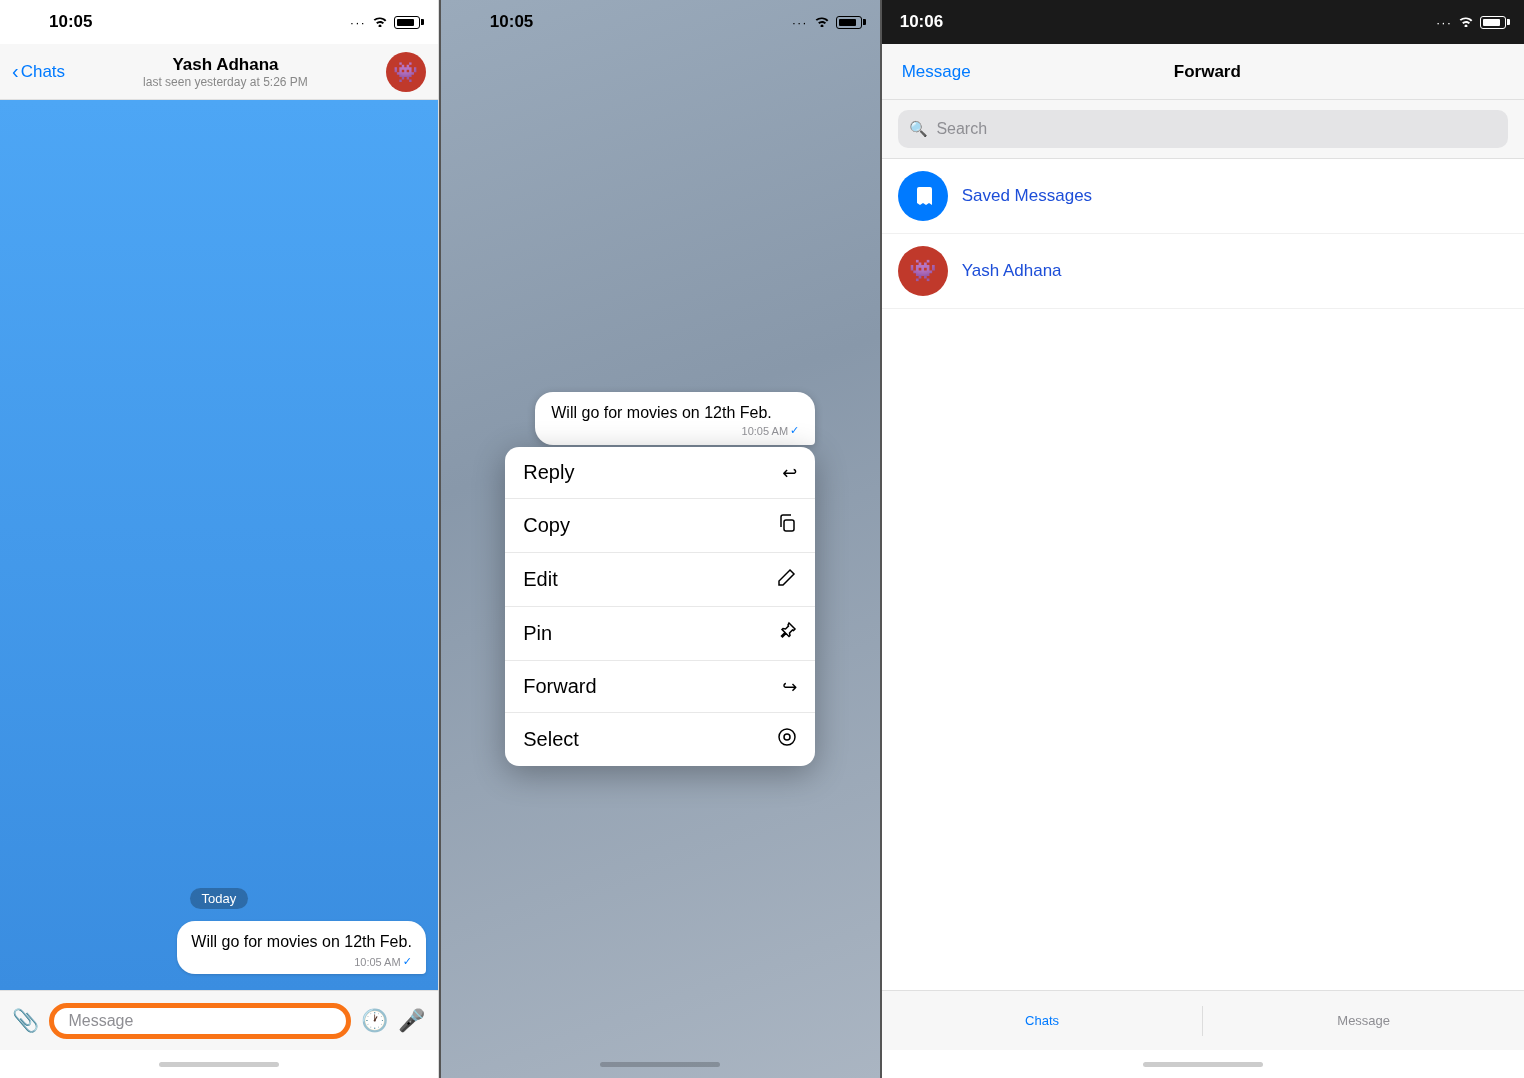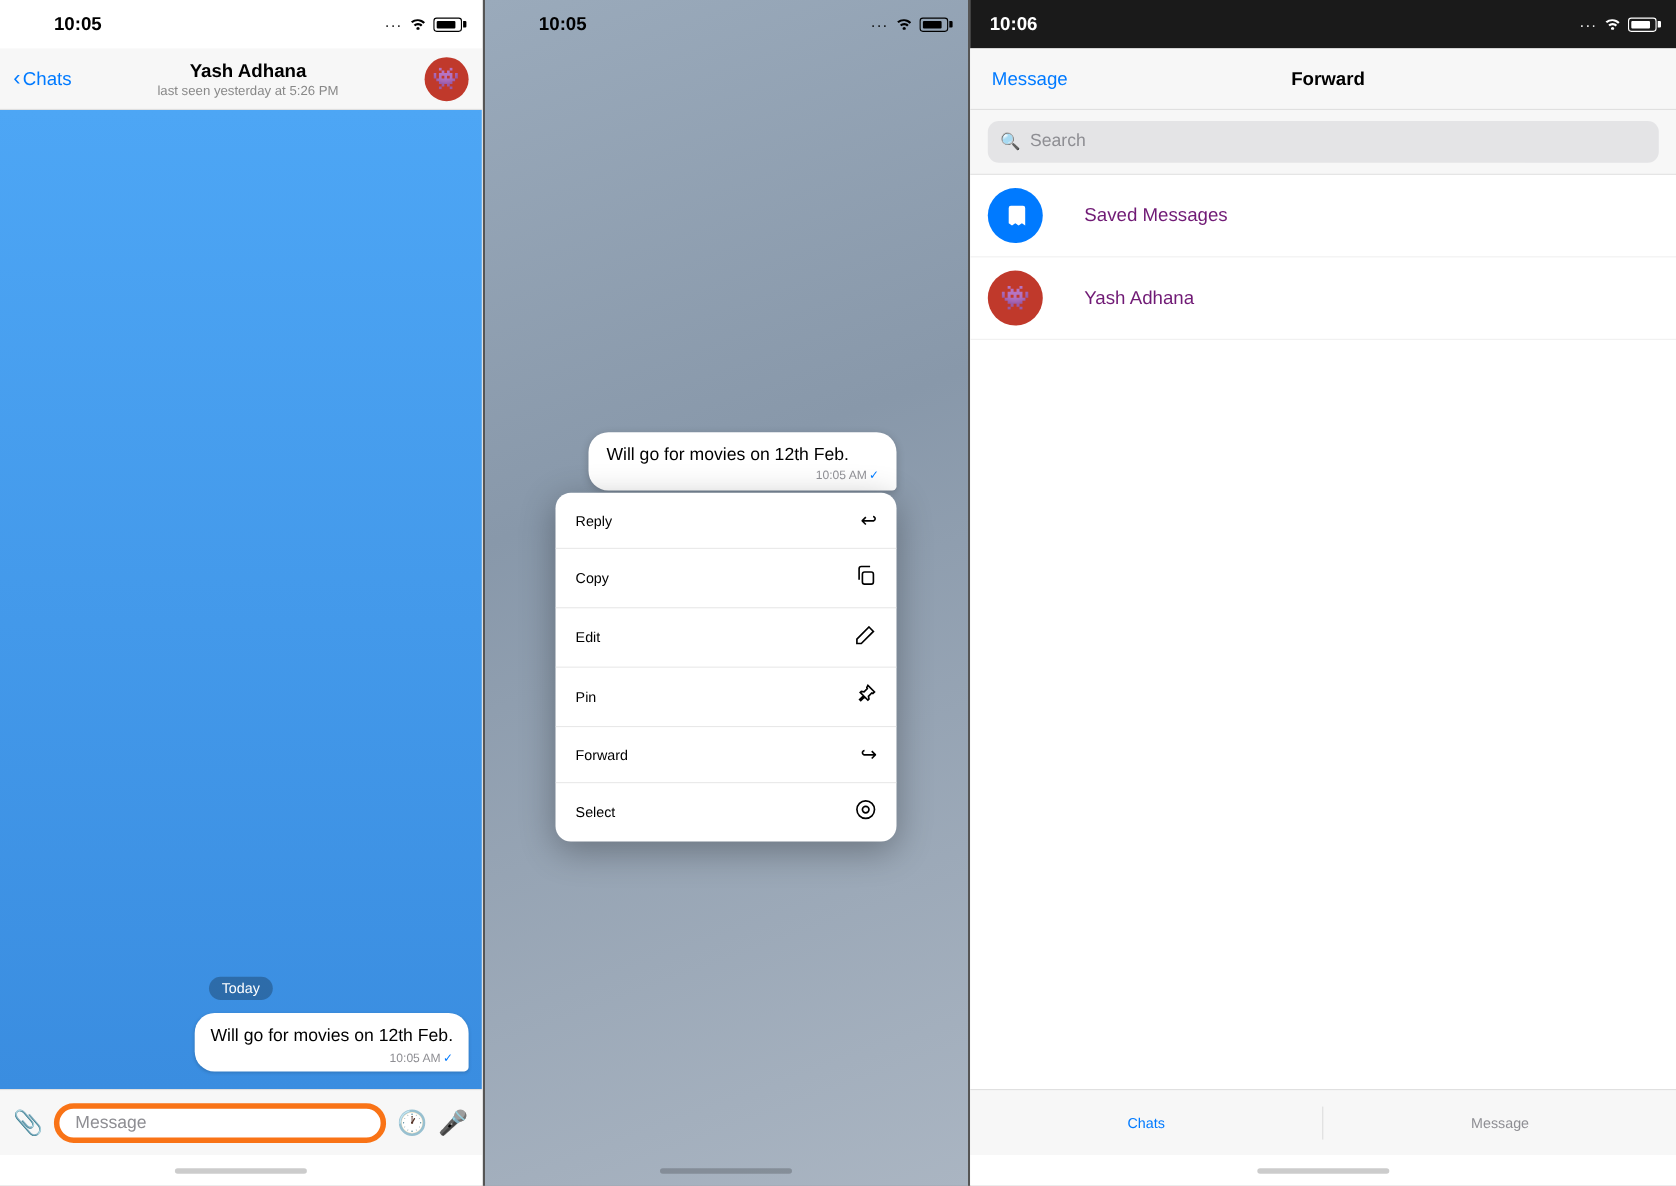--- a/index.html
+++ b/index.html
@@ -218,21 +218,21 @@
     .context-item {
       display: flex;
       align-items: center;
       justify-content: space-between;
       padding: 14px 18px;
       border-bottom: 1px solid #e8e8e8;
       cursor: pointer;
     }
     .context-item:last-child { border-bottom: none; }
     .context-label {
-      font-size: 13px;
+      font-size: 20px;
       color: #000;
       text-align: right;
     }
     .context-label.delete { color: #ff3b30; }
     .context-icon {
       font-size: 18px;
       color: #000;
     }
     .context-icon.delete { color: #ff3b30; }
     .panel2-status {
@@ -343,22 +343,21 @@
     }
     .contact-avatar.saved {
       background: #007aff;
     }
     .contact-avatar.person {
       background: #c0392b;
       overflow: hidden;
     }
     .contact-name {
       font-size: 17px;
-      color: #701a75;
-      margin-left: 24px;
+      color: #1d4ed8;
     }
     .tab-bar {
       height: 60px;
       background: #f7f7f7;
       border-top: 1px solid #e0e0e0;
       display: flex;
       align-items: center;
     }
     .tab-item {
       flex: 1;

